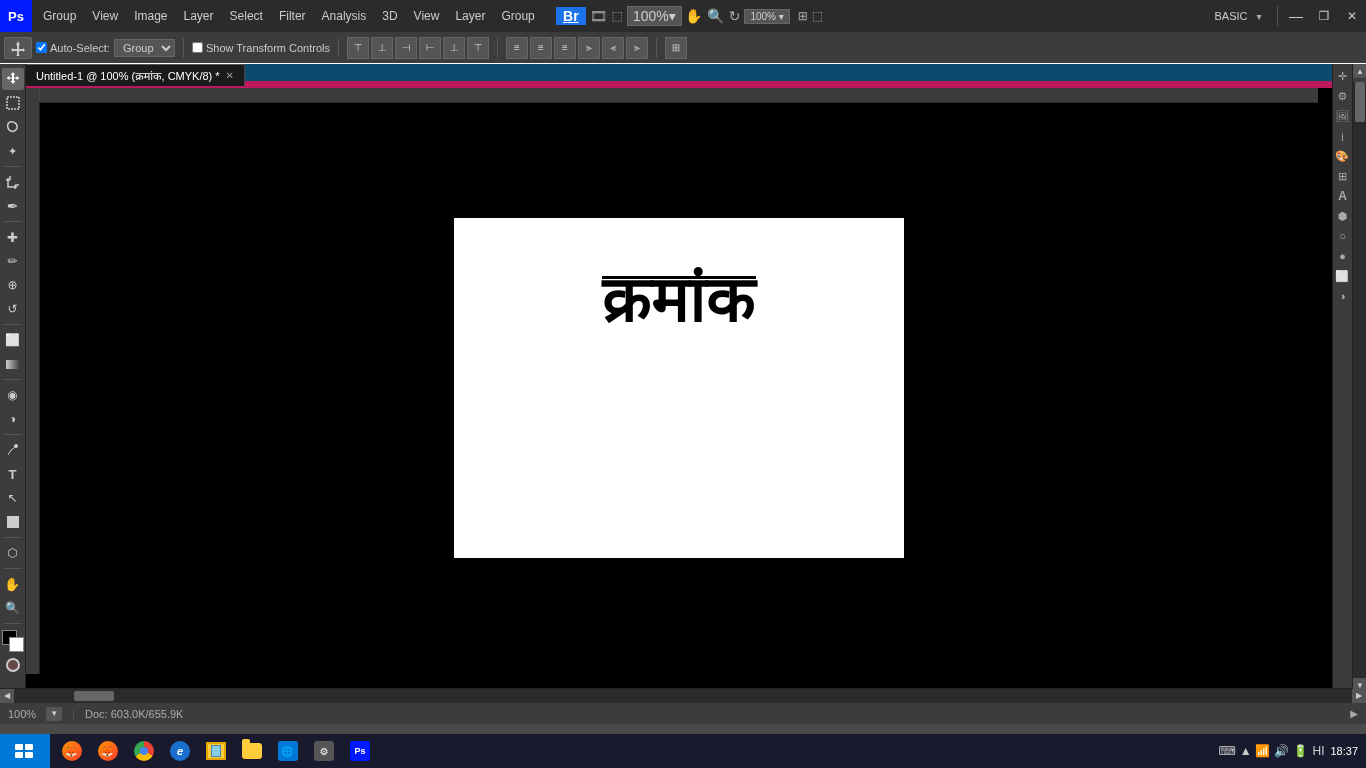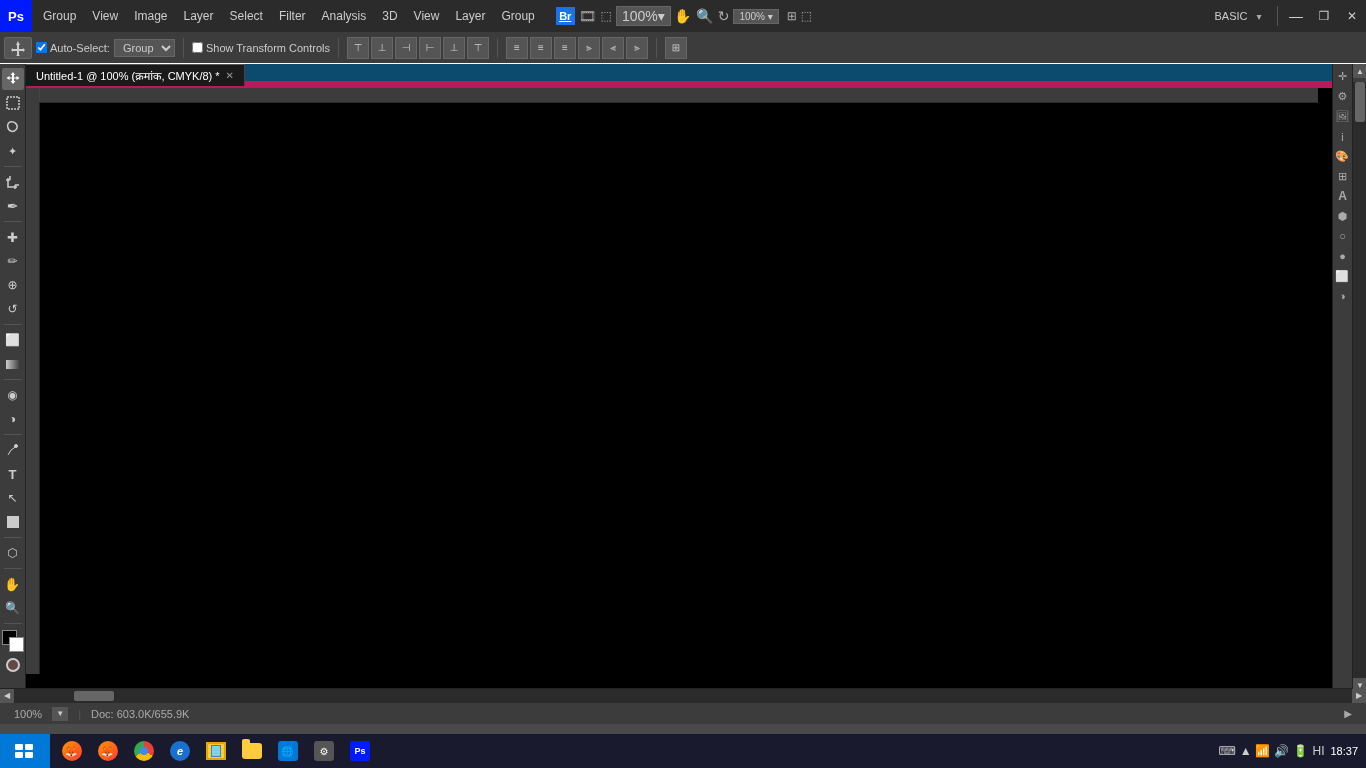--- a/index.html
+++ b/index.html
@@ -168,21 +168,21 @@
     .scroll-thumb {
       width: 10px; height: 40px; background: #666; border-radius: 2px;
       margin: 0 auto; margin-top: 4px;
     }
 
     
     #statusbar {
       width: 100%; height: 22px;
       background: #3c3c3c;
       display: flex; align-items: center;
-      padding: 0 14px; gap: 10px;
+      padding: 0 8px; gap: 10px;
       border-top: 1px solid #222;
       color: #aaa; font-size: 11px;
     }
 
     
     #taskbar {
       width: 100%; height: 34px;
       background: #1a1a2e;
       display: flex; align-items: center;
       position: absolute; bottom: 0; left: 0;
@@ -220,21 +220,21 @@
     <span>Select</span>
     <span>Filter</span>
     <span>Analysis</span>
     <span>3D</span>
     <span>View</span>
     <span>Layer</span>
     <span>Group</span>
   </div>
 
   <div style="display:flex;align-items:center;gap:4px;margin-left:10px;">
-    <div style="background:#1a73e8;width:19px;height:18px;display:flex;align-items:center;justify-content:center;font-size:11px;color:white;font-weight:bold;text-decoration:underline;">Br</div>
+    <div style="background:#1a73e8;width:30px;height:18px;display:flex;align-items:center;justify-content:center;font-size:14px;color:white;font-weight:bold;text-decoration:underline;">Br</div>
     <div style="color:#aaa;font-size:14px;cursor:pointer;">🎞</div>
     <div style="color:#aaa;font-size:12px;cursor:pointer;">⬚</div>
     <div style="background:#555;border:1px solid #666;color:#ccc;font-size:14px;padding:1px 5px;cursor:pointer;">100%▾</div>
     <div style="color:#aaa;font-size:14px;cursor:pointer;">✋</div>
     <div style="color:#aaa;font-size:14px;cursor:pointer;">🔍</div>
     <div style="color:#aaa;font-size:14px;cursor:pointer;">↻</div>
     <div style="background:#555;border:1px solid #666;color:#ccc;font-size:10px;padding:1px 5px;cursor:pointer;">100% ▾</div>
   </div>
   <div style="display:flex;align-items:center;gap:4px;margin-left:8px;color:#aaa;font-size:12px;">
     <span>⊞</span>
@@ -383,20 +383,23 @@
       <div style="position:absolute;top:0;left:14px;right:14px;height:14px;background:#3c3c3c;border-bottom:1px solid #222;display:flex;align-items:center;">
         <div style="width:14px;height:14px;background:#3c3c3c;border-right:1px solid #444;position:absolute;left:-14px;"></div>
         <svg width="100%" height="14" style="overflow:visible;">
 
           <line x1="0" y1="14" x2="100%" y2="14" stroke="#555" stroke-width="1"></line>
         </svg>
       </div>
 
       <div style="position:absolute;top:14px;left:0;width:14px;bottom:14px;background:#3c3c3c;border-right:1px solid #222;"></div>
 
+      <div id="document-canvas">
+        <div class="canvas-text">क्रमांक</div>
+      </div>
     </div>
   </div>
 
   <div id="right-panel">
     <div class="rpanel-btn" style="font-size:11px;color:#aaa;">✛</div>
     <div class="rpanel-btn" style="font-size:11px;color:#aaa;">⚙</div>
     <div class="rpanel-btn" style="font-size:11px;color:#aaa;">🖼</div>
     <div class="rpanel-btn" style="font-size:11px;color:#aaa;">ℹ</div>
     <div class="rpanel-btn" style="font-size:11px;color:#aaa;">🎨</div>
     <div class="rpanel-btn" style="font-size:11px;color:#aaa;">⊞</div>

